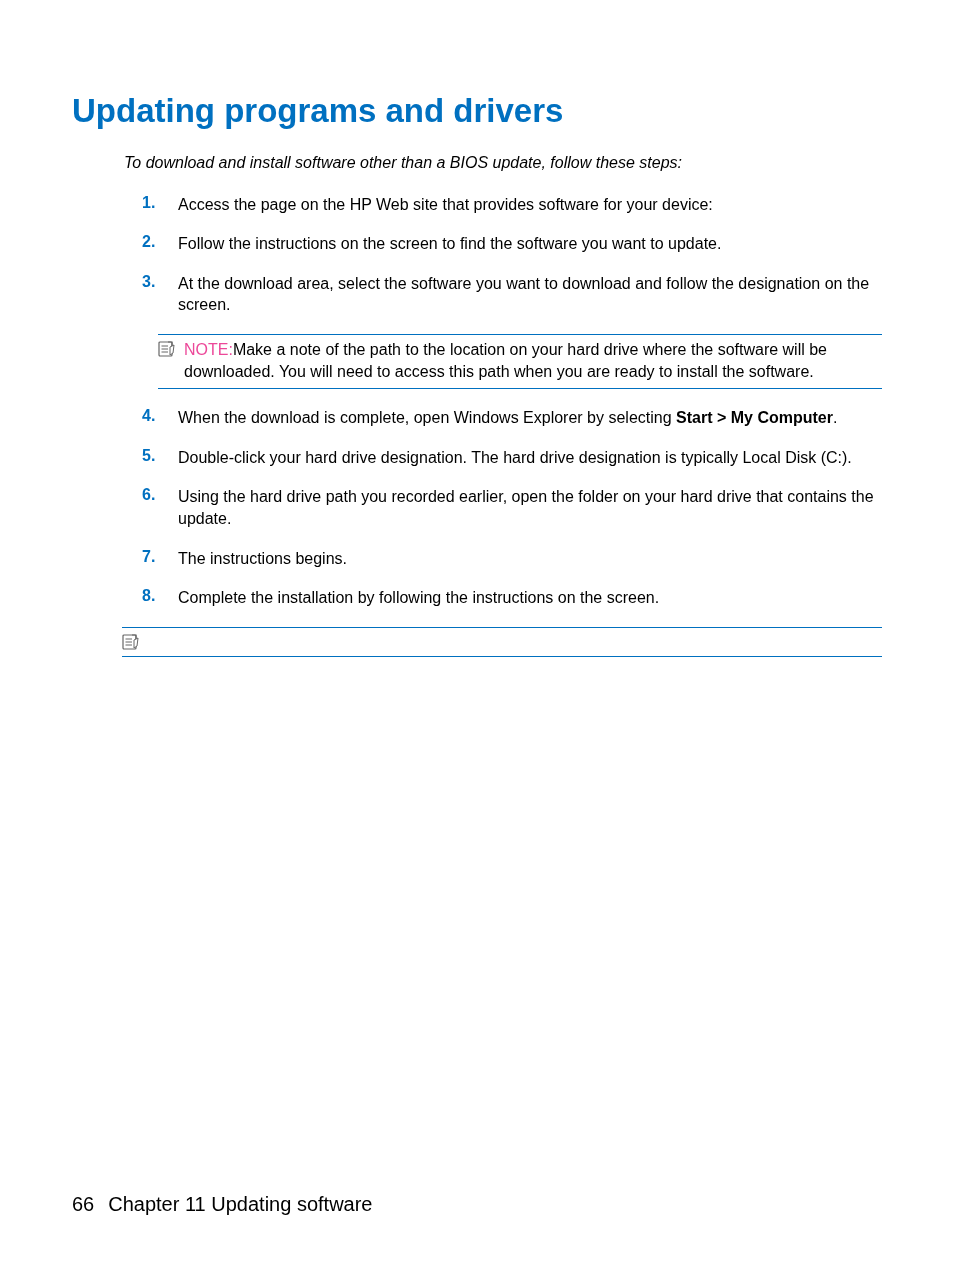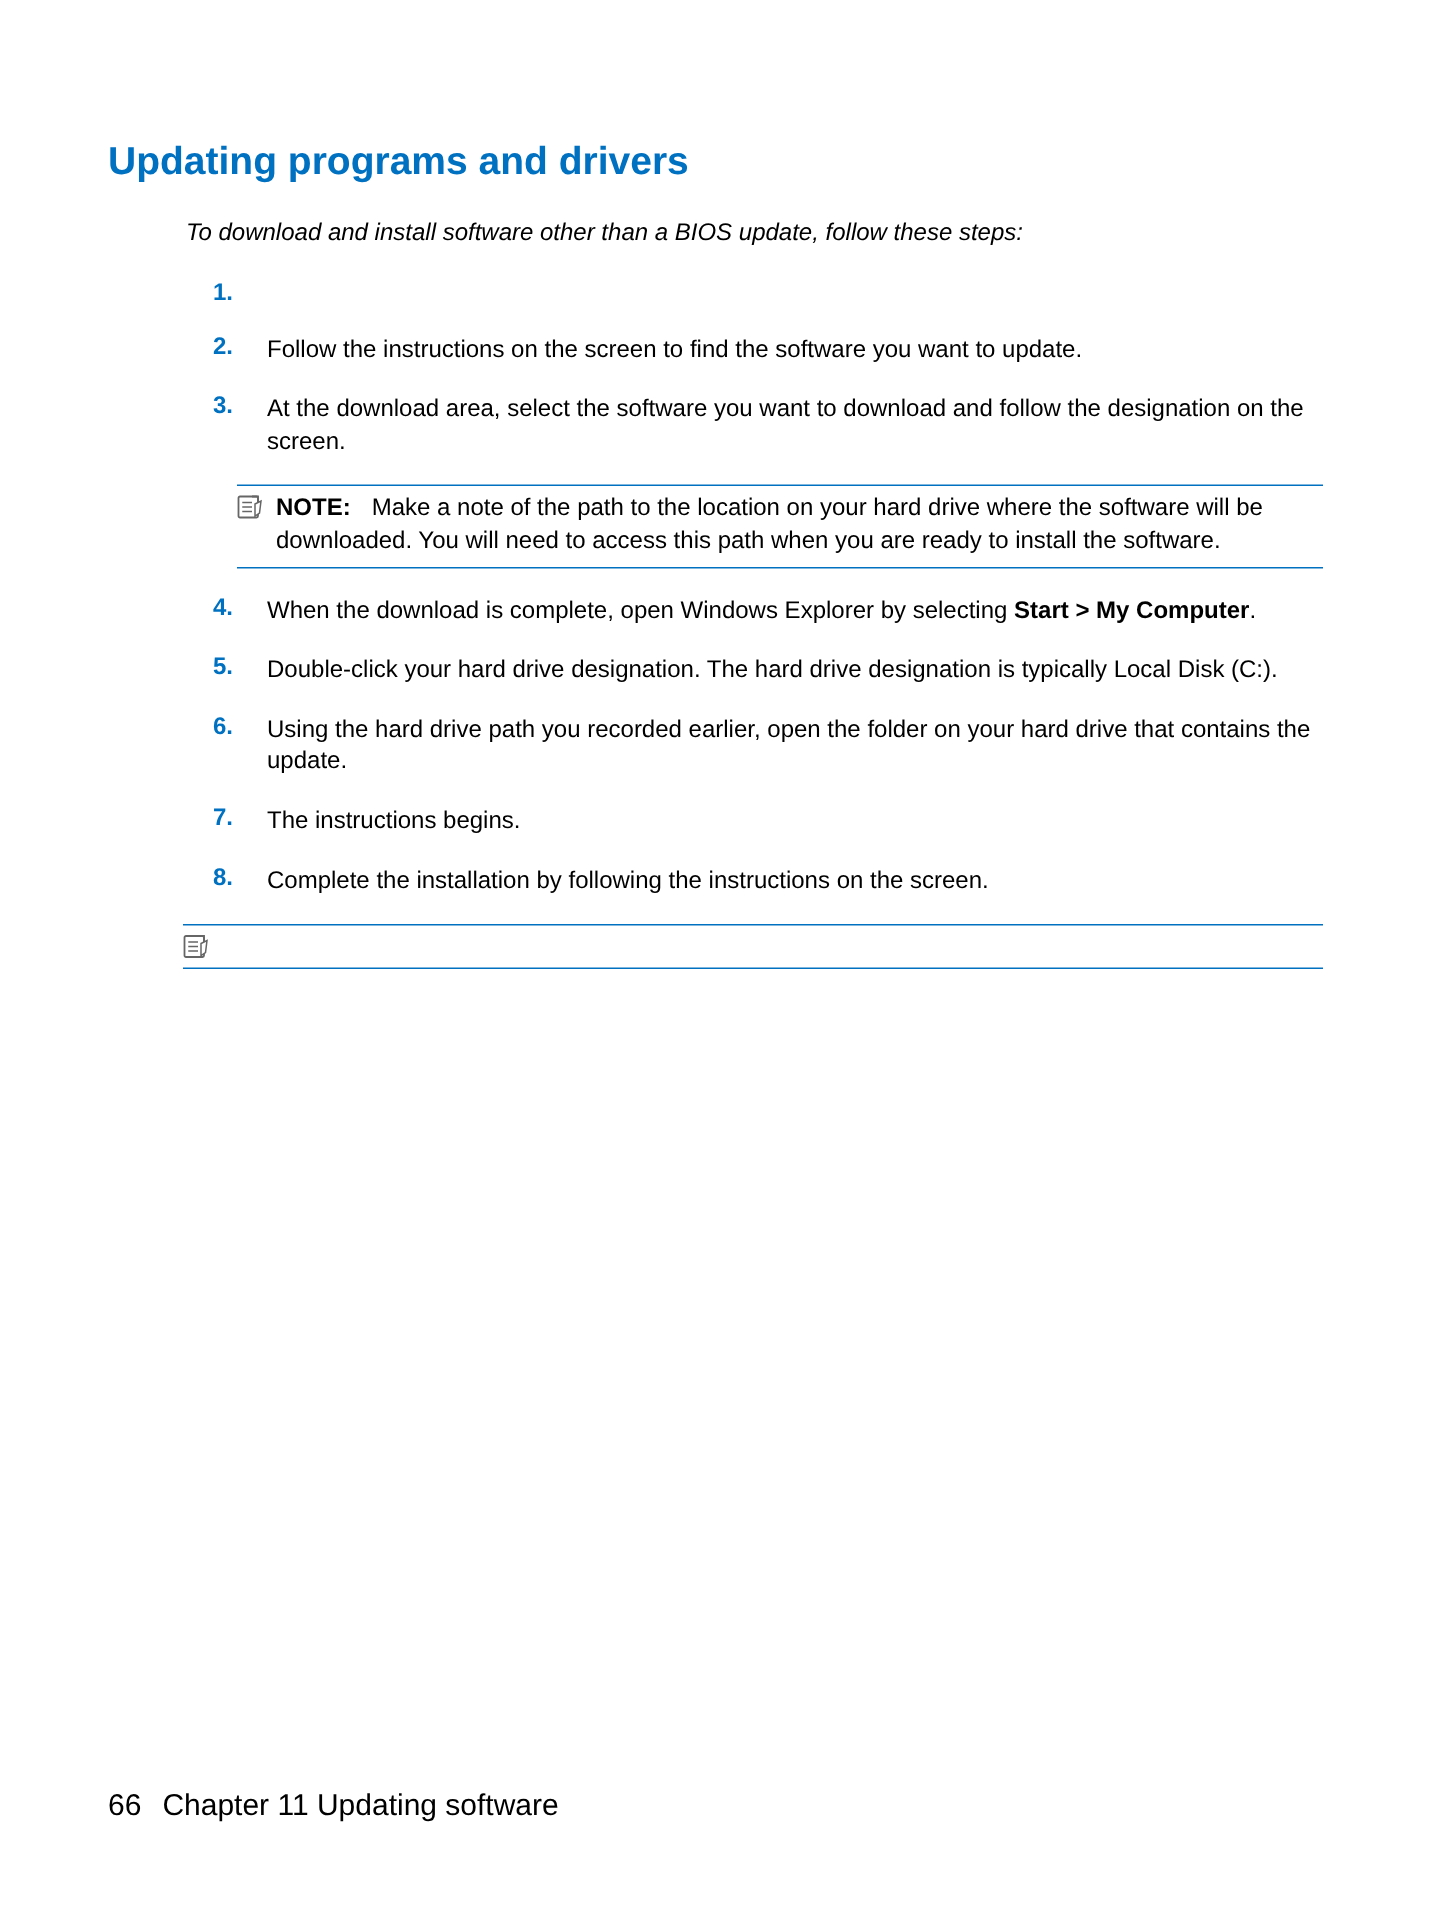--- a/index.html
+++ b/index.html
@@ -10,21 +10,21 @@
       font-size: 16px;
       color: #000;
       position: relative;
       background: #fff;
     }
     .page {
       padding: 92px 72px 0 72px;
     }
     h1.title {
       color: #0070c0;
-      font-size: 26px;
+      font-size: 33px;
       font-weight: bold;
       margin-bottom: 22px;
     }
     .intro {
       margin-left: 52px;
       margin-bottom: 20px;
       line-height: 1.35;
       font-style: italic;
     }
     ol.steps {
@@ -61,23 +61,22 @@
       margin-left: 50px;
     }
     .note-icon {
       width: 22px;
       flex-shrink: 0;
       margin-top: 2px;
       margin-right: 4px;
     }
     .note-icon svg { display: block; }
     .note-label {
-      color: #000000;
-      font-weight: bold;
-      margin-right: 14px;
+      color: #ec4899;
+      font-weight: normal;
     }
     .note-text { flex: 1; }
     .note-text-outer { flex: 1; text-align: justify; }
     .footer {
       position: absolute;
       bottom: 54px;
       left: 72px;
       font-size: 20px;
     }
     .footer .pg { margin-right: 14px; }
@@ -89,20 +88,21 @@
 
   <h1 class="title">Updating programs and drivers</h1>
 
   <p class="intro">To download and install software other than a BIOS update, follow these steps:</p>
 
   <ol class="steps">
 
     <li>
       <span class="num">1.</span>
       <div class="step-body">
+        <p>Access the page on the HP Web site that provides software for your device:</p>
       </div>
     </li>
 
     <li>
       <span class="num">2.</span>
       <div class="step-body">
         <p>Follow the instructions on the screen to find the software you want to update.</p>
       </div>
     </li>
 

